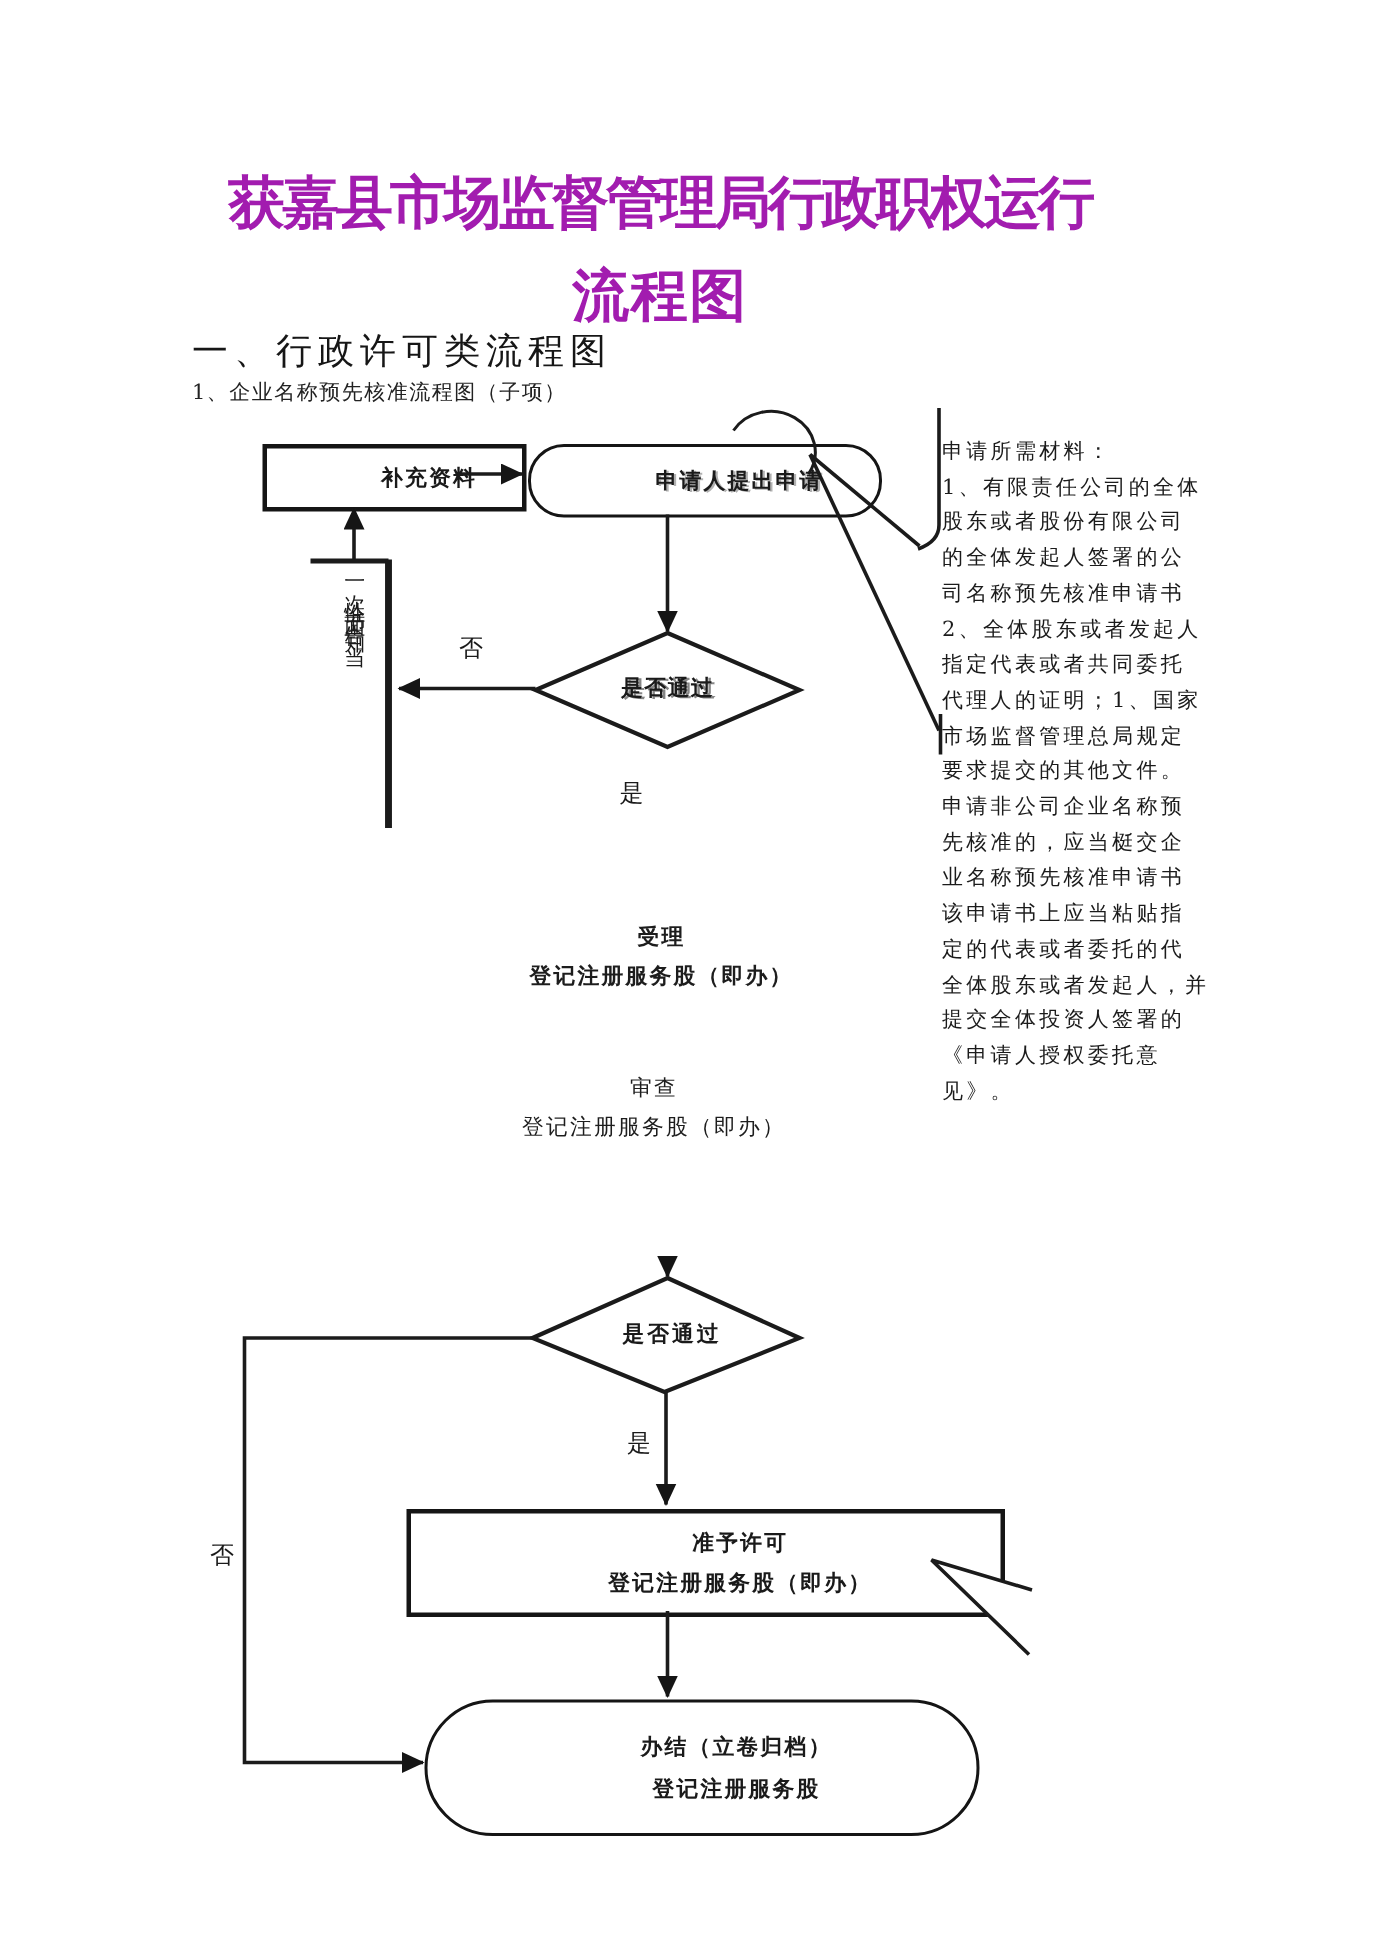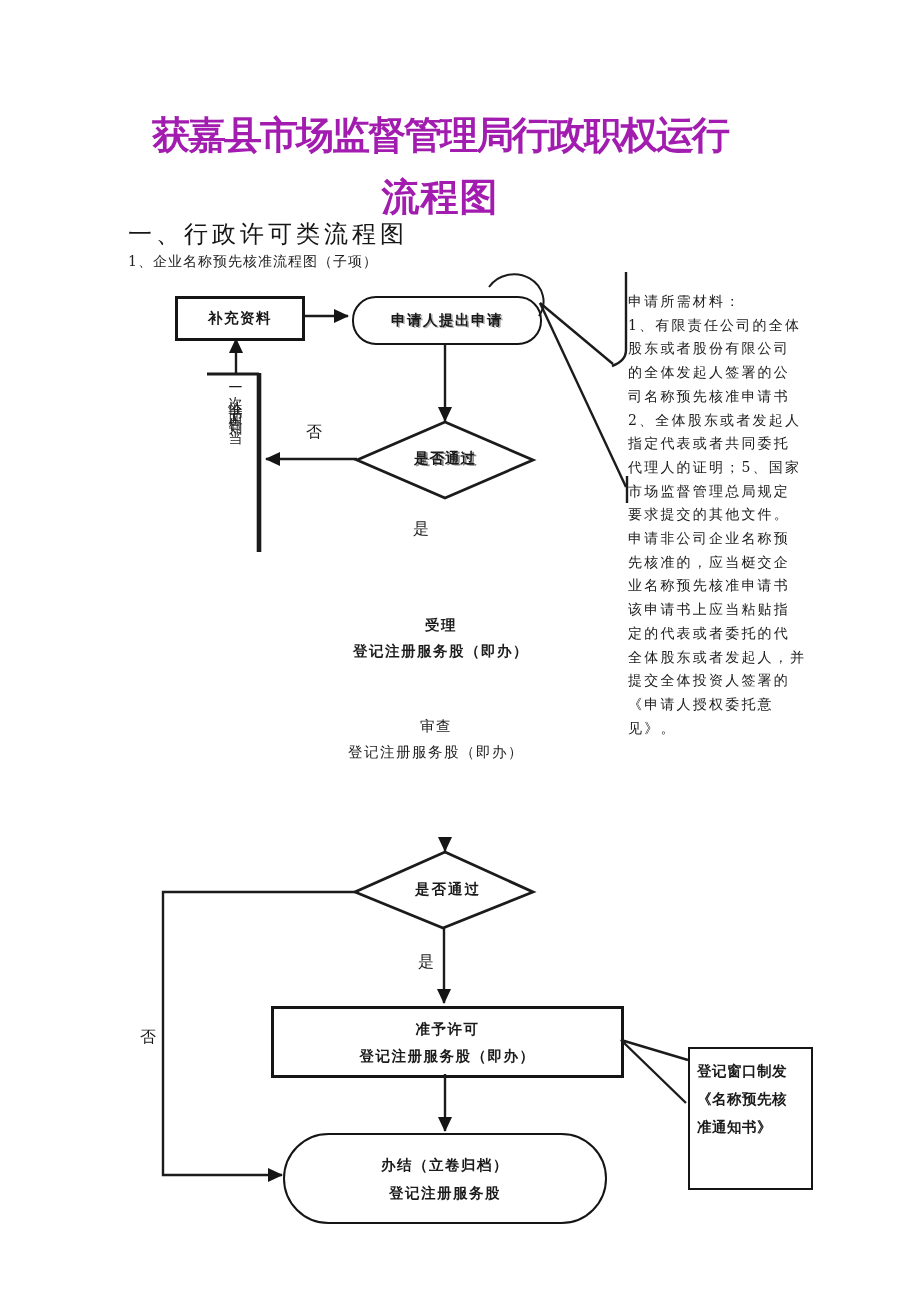--- a/index.html
+++ b/index.html
@@ -18,21 +18,21 @@
     position:absolute;left:128px;top:218px;font-size:24px;letter-spacing:4px;
     color:#161616;z-index:6;
   }
   .subsection{
     position:absolute;left:128px;top:253px;font-size:14px;letter-spacing:1px;
     color:#222;z-index:6;
   }
   .box{
     position:absolute;background:#fff;border:3px solid #151515;z-index:2;
     display:flex;flex-direction:column;align-items:center;justify-content:center;
-    font-size:14.5px;font-weight:600;letter-spacing:1.5px;color:#1a1a1a;
+    font-size:14.5px;font-weight:600;letter-spacing:1.5px;color:#1a1a1a;padding-left:46px;
   }
   .supp{left:175px;top:296px;width:124px;height:39px;}
   .app{left:352px;top:296px;width:186px;height:45px;border-width:2.5px;border-radius:24px;}
   .approve{left:271px;top:1006px;width:347px;height:66px;line-height:27px;}
   .complete{left:283px;top:1133px;width:320px;height:87px;border-width:2.5px;border-radius:46px;line-height:28px;}
   .callout{
     left:688px;top:1047px;width:114px;height:131px;border-width:2.5px;
     align-items:flex-start;justify-content:flex-start;padding:8px 0 0 7px;box-sizing:content-box;
     line-height:28px;letter-spacing:0.5px;font-size:14.5px;font-weight:700;
   }
@@ -90,25 +90,20 @@
   <div class="box approve">
     <span>准予许可</span>
     <span>登记注册服务股（即办）</span>
   </div>
 
   <div class="box complete">
     <span>办结（立卷归档）</span>
     <span>登记注册服务股</span>
   </div>
 
-  <div class="box callout">
-    <span>登记窗口制发</span>
-    <span>《名称预先核</span>
-    <span>准通知书》</span>
-  </div>
 
   <div class="lbl d1-label garble">是否通过</div>
   <div class="lbl d2-label">是否通过</div>
 
   <div class="lbl no1">否</div>
   <div class="lbl yes1">是</div>
   <div class="lbl no2">否</div>
   <div class="lbl yes2">是</div>
 
   <div class="step accept">
@@ -121,21 +116,21 @@
   </div>
 
   <div class="materials">
     <div>申请所需材料：</div>
     <div>1、有限责任公司的全体</div>
     <div>股东或者股份有限公司</div>
     <div>的全体发起人签署的公</div>
     <div>司名称预先核准申请书</div>
     <div>2、全体股东或者发起人</div>
     <div>指定代表或者共同委托</div>
-    <div>代理人的证明；5、国家</div>
+    <div>代理人的证明；1、国家</div>
     <div>市场监督管理总局规定</div>
     <div>要求提交的其他文件。</div>
     <div>申请非公司企业名称预</div>
     <div>先核准的，应当梃交企</div>
     <div>业名称预先核准申请书</div>
     <div>该申请书上应当粘贴指</div>
     <div>定的代表或者委托的代</div>
     <div>全体股东或者发起人，并</div>
     <div>提交全体投资人签署的</div>
     <div>《申请人授权委托意</div>

